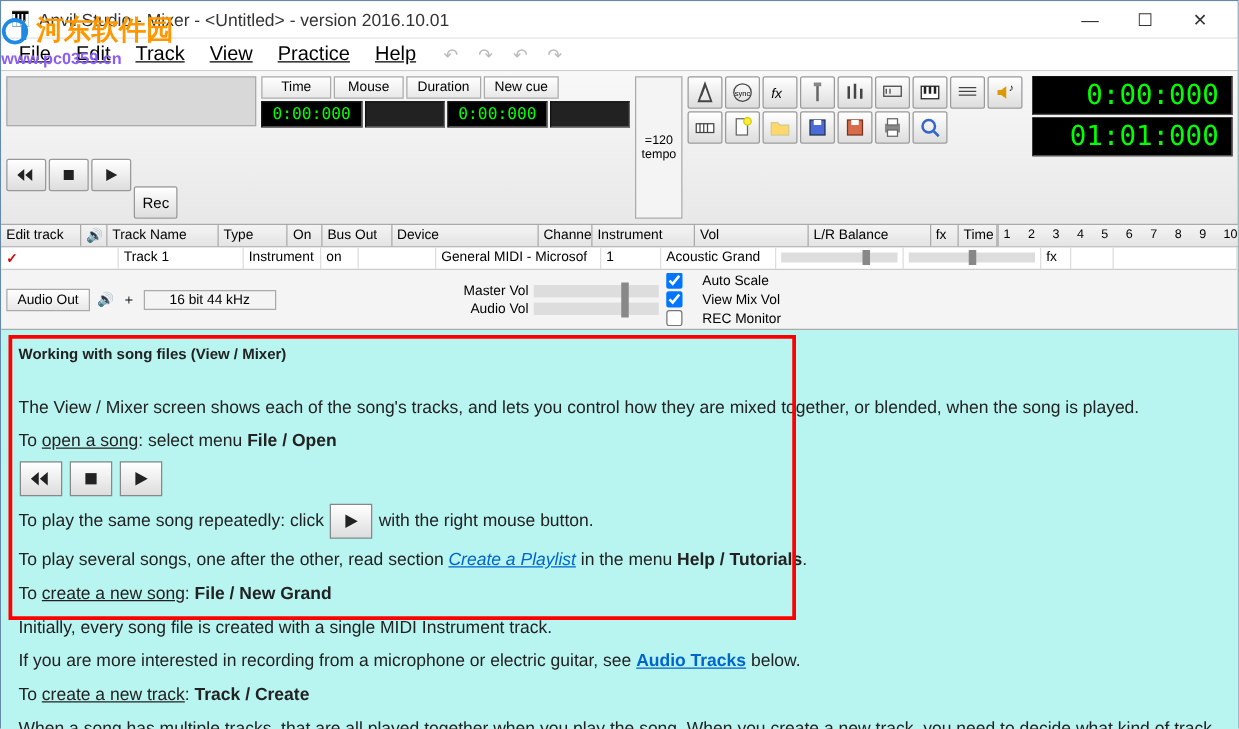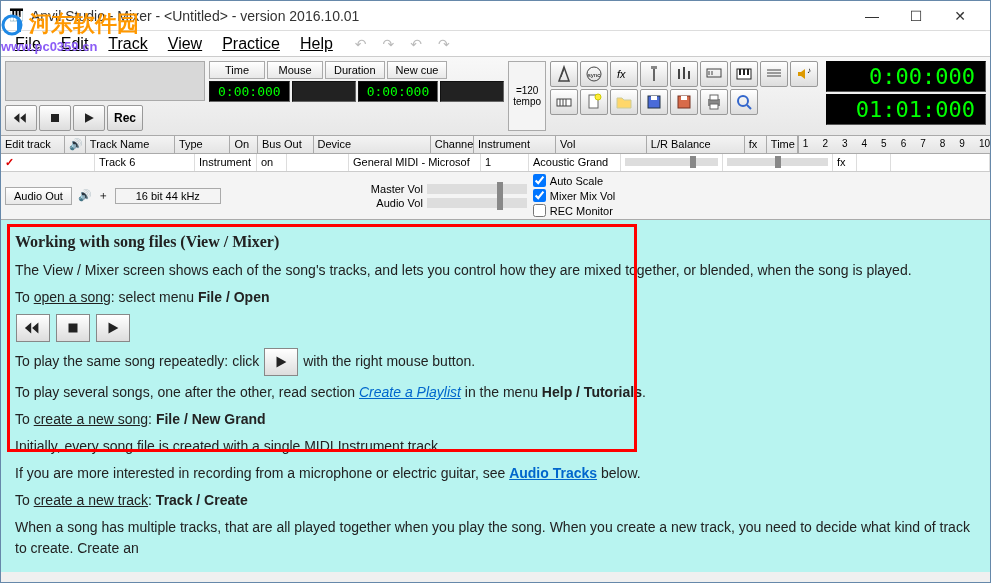--- a/index.html
+++ b/index.html
@@ -22,21 +22,21 @@
 .watermark .wm2 { color:#8b5cf6; font-size:13px; font-weight:bold; }
 .watermark svg{vertical-align:middle;}
 
 
 .toolbar-area { background: linear-gradient(#f8f8f8,#e8e8e8); padding: 4px; border-bottom: 1px solid #aaa; display: flex; gap: 4px; }
 .toolbar-left { display:flex; flex-direction:column; gap:4px; }
 .track-preview { width: 200px; height: 40px; background: #d8d8d8; border: 1px solid #aaa; }
 .transport-row { display:flex; gap:2px; align-items:center;}
 .tbtn { background: linear-gradient(#fff,#ddd); border:1px solid #999; border-radius:2px; height:26px; min-width:32px; padding:0 6px; display:flex; align-items:center; justify-content:center; cursor:pointer; font-size:12px; }
 .tbtn svg { width:16px; height:14px; }
-.rec-btn { font-weight:bold; }
+.rec-btn { font-weight:normal;margin-top:44px; }
 
 .toolbar-mid { display:flex; flex-direction:column; gap:2px; }
 .label-row { display:flex; gap:2px; }
 .mlabel { background: linear-gradient(#fff,#e8e8e8); border:1px solid #aaa; padding:2px 8px; font-size:11px; min-width:56px; text-align:center;}
 .time-readout-row { display:flex; gap:2px; }
 .readout-sm { background:#000; color:#0f0; font-family: "Consolas", monospace; font-size:13px; padding:2px 8px; min-width:64px; text-align:right; border:1px inset #666;}
 
 .tempo-box { display:flex; flex-direction:column; align-items:center; justify-content:center; border:1px solid #aaa; padding:2px 4px; font-size:10px; background:#f4f4f4;}
 
 .icon-grid { display:flex; flex-direction:column; gap:2px;}
@@ -56,31 +56,31 @@
 .w-edit{width:72px;} .w-name{width:100px;} .w-type{width:62px;} .w-on{width:30px;} .w-bus{width:62px;} .w-device{width:132px;} .w-chan{width:48px;} .w-inst{width:92px;} .w-vol{width:102px;} .w-bal{width:110px;} .w-fx{width:24px;} .w-time{width:34px;}
 .slider-bar{height:8px; background:#ddd; position:relative; margin-top:2px;}
 .slider-thumb{position:absolute; width:6px; height:12px; background:#888; top:-2px;}
 .checkmark{ color:#d00; font-weight:bold; margin-right:2px;}
 
 .ruler { flex:1; display:flex; font-size:10px; padding:2px 0 0 4px; gap:14px; background:linear-gradient(#f4f4f4,#e4e4e4); border-left:1px solid #aaa;}
 
 
 .mix-row { display:flex; background:#f4f4f4; border-bottom:1px solid #aaa; padding:2px 4px; gap:6px; align-items:center; font-size:11px;}
 .opts-stack { display:flex; flex-direction:column; gap:2px; font-size:11px;}
-.opts-stack label{ display:flex; gap:4px; align-items:center;}
+.opts-stack label{ display:flex; gap:16px; align-items:center;}
 .mix-sliders{display:flex;flex-direction:column; gap:2px;}
 .mix-slider-row{display:flex;gap:4px;align-items:center;}
 .mix-label{width:70px; text-align:right;}
 .mix-slider{width:100px;height:10px;background:#ddd;position:relative;}
 .mix-slider .thumb{position:absolute;width:6px;height:14px;background:#888;top:-2px;}
 
 
 .help-wrap{ position:relative; height:352px; overflow-y:auto; background:#b8f4f0;}
 .help-inner{ padding:10px 14px; font-size:14px; line-height:1.5; color:#222;}
-.help-inner h2{ font-size:16px; font-weight:bold; margin-bottom:6px;font-family:Liberation Serif, serif;}
+.help-inner h2{ font-size:12px; font-weight:bold; margin-bottom:23px;}
 .help-inner a{ color:#0066cc; text-decoration:underline;}
 .help-inner u{text-decoration:underline;}
 .help-inner b{font-weight:bold;}
 .redbox{ position:absolute; border:3px solid #f00; left:6px; top:4px; width:630px; height:228px; pointer-events:none; z-index:3;}
 .help-btn{ display:inline-flex; vertical-align:middle; background:linear-gradient(#fff,#ddd); border:1px solid #888; width:34px; height:28px; align-items:center; justify-content:center; margin:0 1px;}
 .help-btn svg{width:18px;height:14px;}
 .para{margin:6px 0;}
 
 
 .frame{border:1px solid #68a; width:991px;height:583px; position:relative;}
@@ -304,21 +304,21 @@
         <span>6</span>
         <span>7</span>
         <span>8</span>
         <span>9</span>
         <span>10</span>
   </div>
 </div>
 
 <div class="track-row">
   <div class="tr-cell w-edit" style="width:94px"><span class="checkmark">✓</span></div>
-  <div class="tr-cell w-name">Track 6</div>
+  <div class="tr-cell w-name">Track 1</div>
   <div class="tr-cell w-type">Instrument</div>
   <div class="tr-cell w-on">on</div>
   <div class="tr-cell w-bus"></div>
   <div class="tr-cell w-device">General MIDI - Microsof</div>
   <div class="tr-cell w-chan">1</div>
   <div class="tr-cell w-inst">Acoustic Grand</div>
   <div class="tr-cell w-vol">
         <div class="slider-bar">
           <div class="slider-thumb" style="left:70%"></div>
         </div>
@@ -353,21 +353,21 @@
           </div>
         </div>
   </div>
   <div class="opts-stack">
     <label>
           <input type="checkbox" checked="" style=""> 
           <span>Auto Scale</span>
         </label>
     <label>
           <input type="checkbox" checked="" style=""> 
-          <span>Mixer Mix Vol</span>
+          <span>View Mix Vol</span>
         </label>
     <label>
           <input type="checkbox" style=""> 
           <span>REC Monitor</span>
         </label>
   </div>
 </div>
 
 <div class="help-wrap">
   <div class="redbox"></div>

